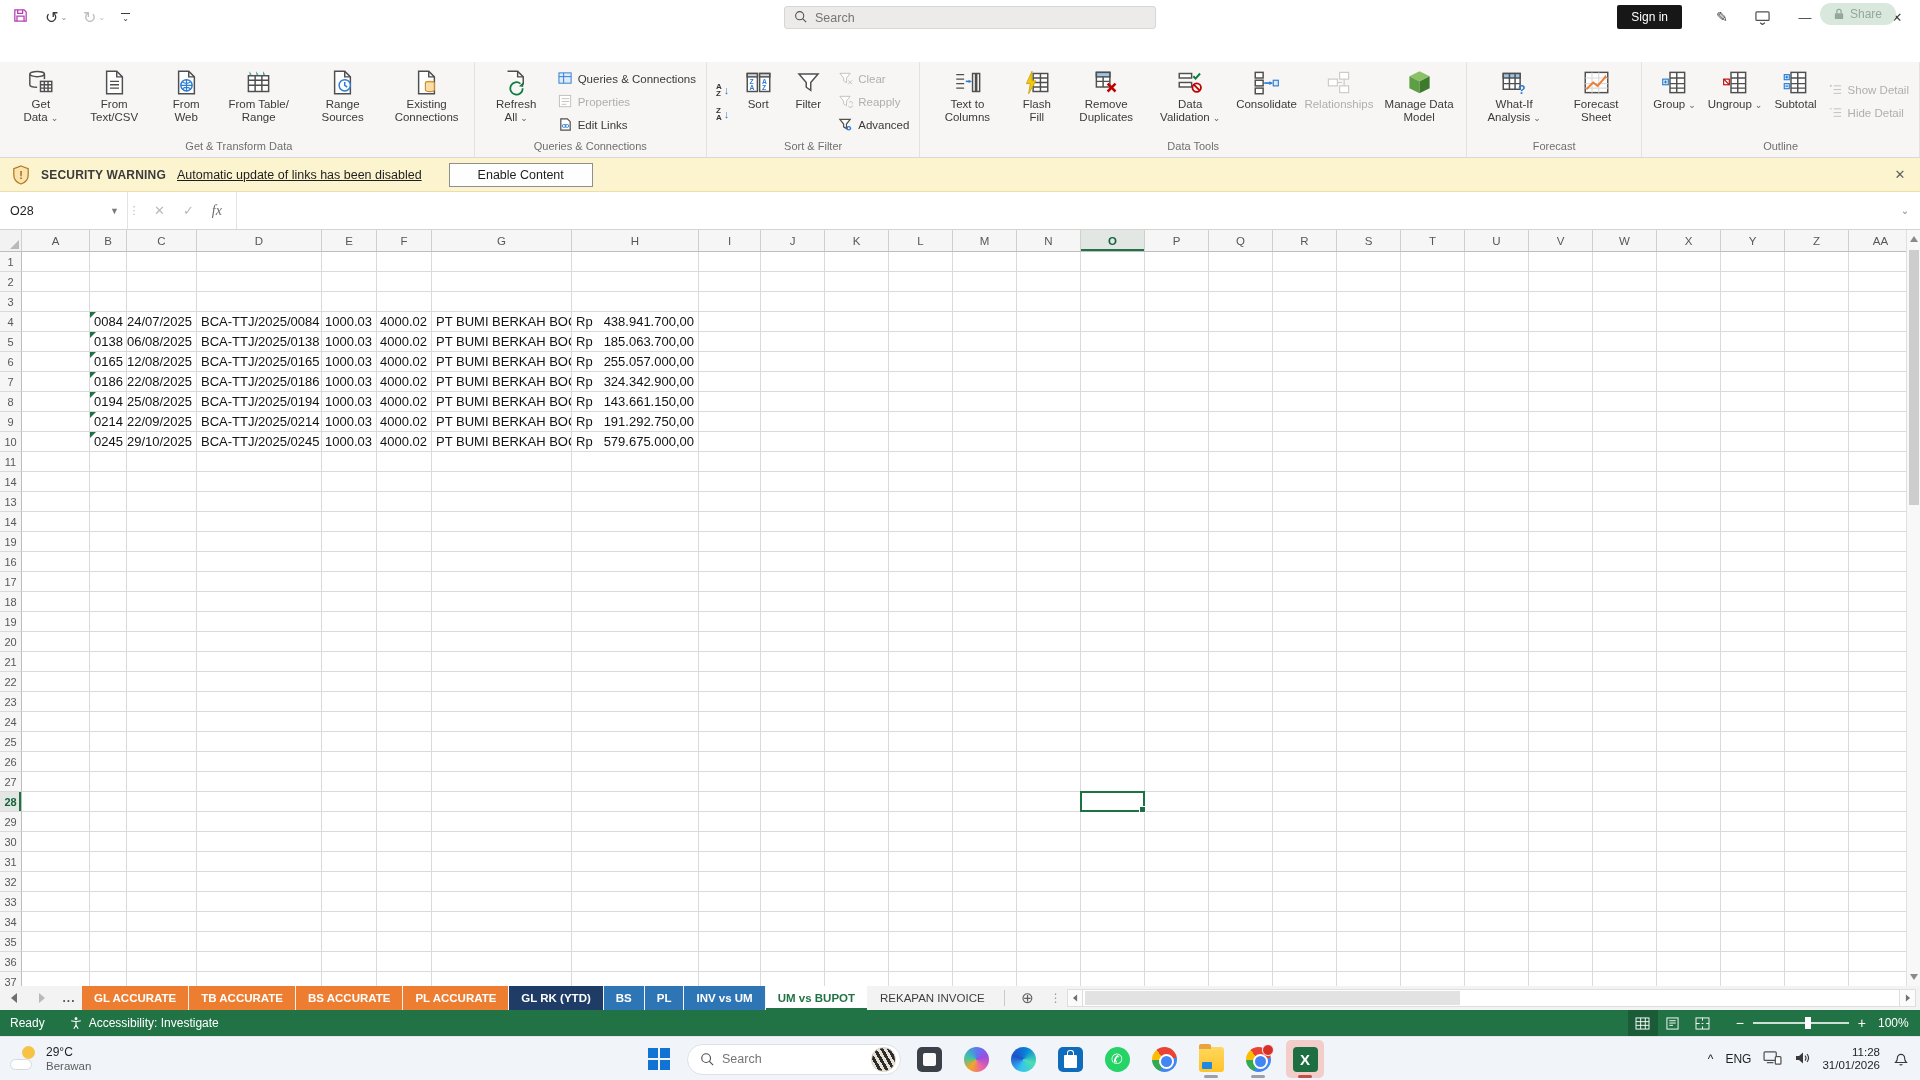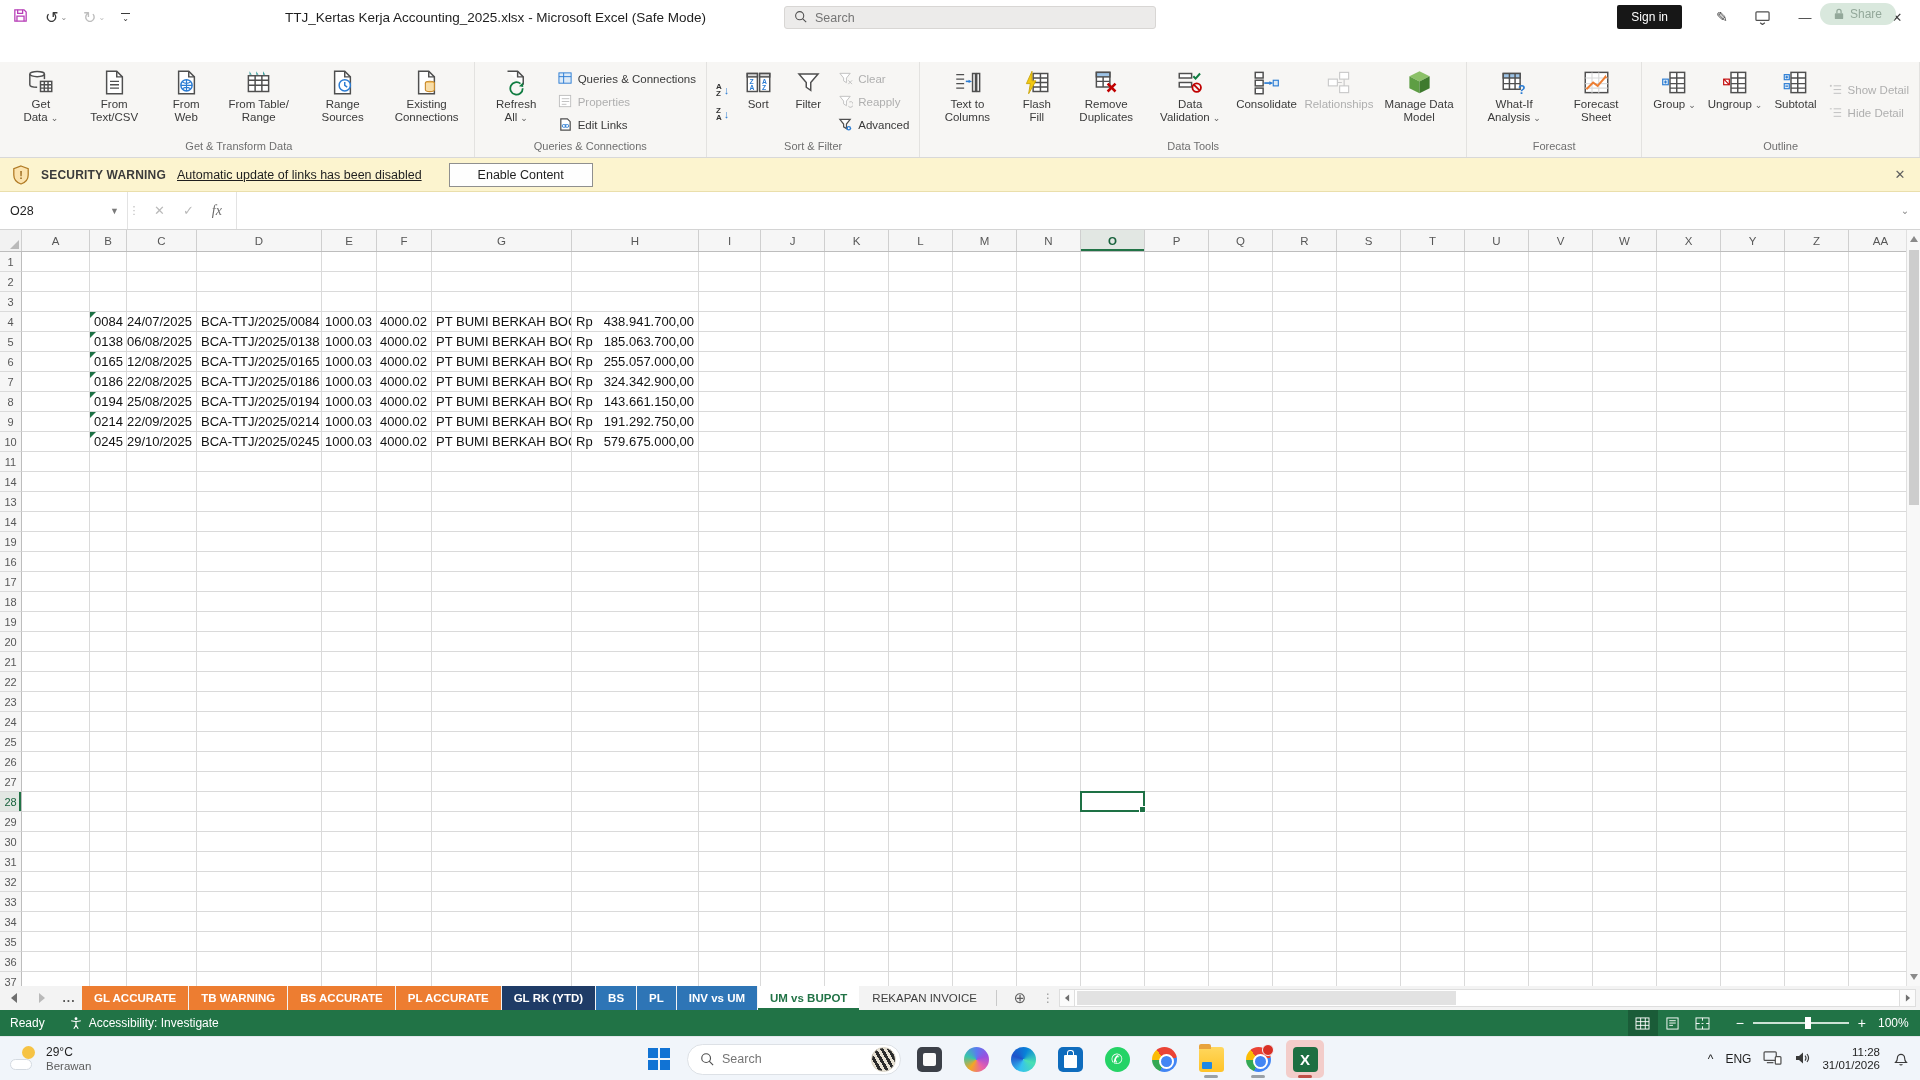--- a/index.html
+++ b/index.html
@@ -68,21 +68,21 @@
 
   
   .gridwrap { position:absolute; top:230px; left:0; width:1906px; height:756px; overflow:hidden; background:#fff; }
   .colhdrs { display:flex; height:22px; background:#F6F6F6; border-bottom:1px solid #BDBDBD; width:1920px; }
   .chcell { border-right:1px solid #CFCFCF; display:flex; align-items:center; justify-content:center; color:#575757; font-size:11.5px; flex:none; }
   .chcell.hl { background:#E2E7E3; box-shadow:inset 0 -2px 0 #217346; color:#17613B; font-weight:700; }
   .corner { width:22px; background:#F2F2F2; position:relative; }
   .corner::after { content:""; position:absolute; right:2px; bottom:2px; border-bottom:9px solid #B9B9B9; border-left:9px solid transparent; }
   .grow { display:flex; height:20px; width:1920px; }
   .rhcell { width:22px; flex:none; background:#F6F6F6; border-right:1px solid #BDBDBD; border-bottom:1px solid #DADADA; color:#575757; display:flex; align-items:center; justify-content:center; font-size:11px; }
-  .rhcell.hl { background:#E2E7E3; box-shadow:inset -2px 0 0 #217346; color:#17613B; font-weight:400; }
+  .rhcell.hl { background:#E2E7E3; box-shadow:inset -2px 0 0 #217346; color:#17613B; font-weight:700; }
   .cell { flex:none; border-right:1px solid #DADADA; border-bottom:1px solid #DADADA; font-size:13px; color:#121212; display:flex; align-items:center; padding:0 4px; position:relative; white-space:nowrap; overflow:hidden; }
   .cell.num { justify-content:flex-end; }
   .cell.acct { justify-content:space-between; }
   .flag::before { content:""; position:absolute; left:0; top:0; border-top:6px solid #1E7145; border-right:6px solid transparent; }
   .selbox { position:absolute; border:2px solid #1E7145; background:transparent; }
   .selbox::after { content:""; position:absolute; right:-3px; bottom:-3px; width:5px; height:5px; background:#1E7145; border:1px solid #fff; }
 
   
   .vscroll { position:absolute; right:0; top:230px; width:14px; height:756px; background:#F8F8F8; border-left:1px solid #E0E0E0; }
   .varr { position:absolute; left:0; width:13px; height:18px; display:flex; align-items:center; justify-content:center; }
@@ -180,21 +180,20 @@
             <path d="M8 4v5h7V4M7 20v-7h10v7" fill="none" stroke="#B73EB7" stroke-width="1.8"></path>
           </svg>
       </span>
       <span class="g">↺<span class="mini">⌄</span></span>
       <span class="g dis">↻<span class="mini dis">⌄</span></span>
       <span class="qat-split">
           <span class="bar"></span>
           <span style="font-size:8px;">⌄</span>
         </span>
     </div>
-    <div class="win-title">TTJ_Kertas Kerja Accounting_2025.xlsx  -  Microsoft Excel (Safe Mode)</div>
     <div class="tsearch">
       <span>
         <svg width="13" height="13" viewBox="0 0 16 16">
             <circle cx="7" cy="7" r="5" class="s"></circle>
             <path d="M10.5 10.5L15 15" class="s"></path>
           </svg>
       </span>
       <input placeholder="Search" style="">
     </div>
     <div class="tright">
@@ -1735,21 +1734,21 @@
   <div class="sheetbar">
     <div class="snav">
         <span class="tri-l"></span>
       </div>
     <div class="snav">
         <span class="tri-r"></span>
       </div>
     <div class="sdots">...</div>
     <div class="stabs" style="display:flex;align-items:stretch;">
         <div class="stab tab-orange">GL ACCURATE</div>
-        <div class="stab tab-orange">TB WARNING</div>
+        <div class="stab tab-orange">TB ACCURATE</div>
         <div class="stab tab-orange">BS ACCURATE</div>
         <div class="stab tab-orange">PL ACCURATE</div>
         <div class="stab tab-navy">GL RK (YTD)</div>
         <div class="stab tab-blue">BS</div>
         <div class="stab tab-blue">PL</div>
         <div class="stab tab-blue">INV vs UM</div>
         <div class="stab tab-active">UM vs BUPOT</div>
         <div class="stab tab-plain">REKAPAN INVOICE</div>
       </div>
     <div class="tabdiv"></div>

